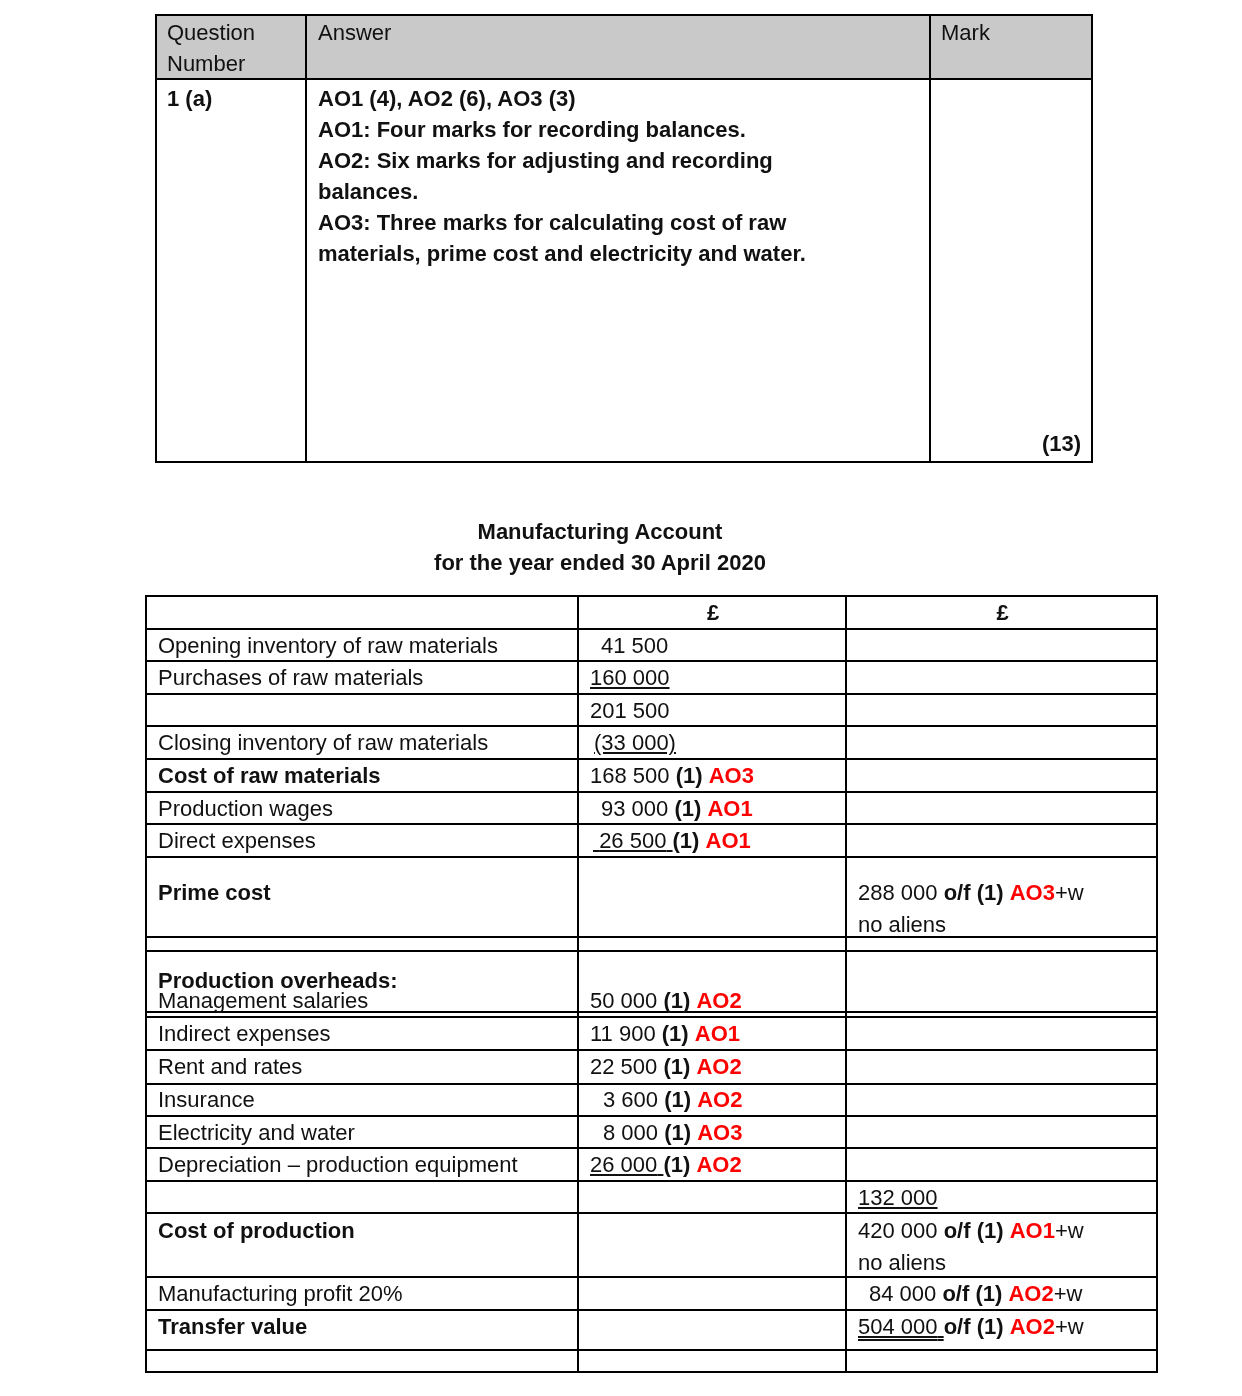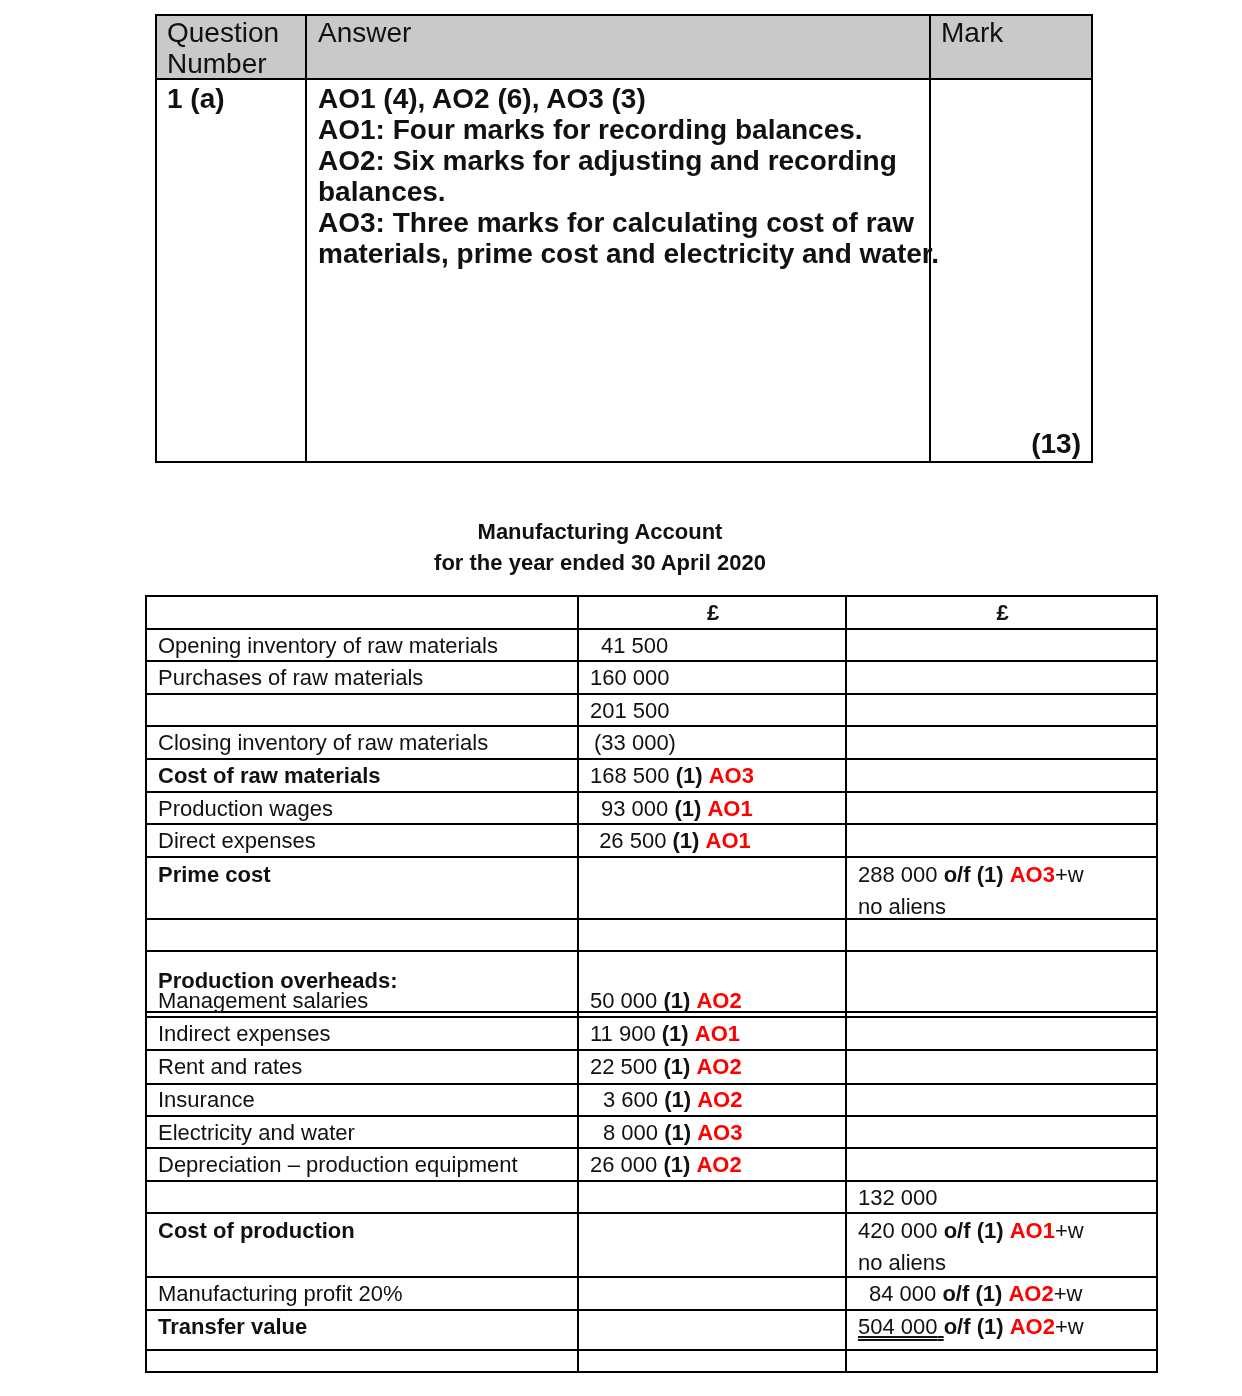--- a/index.html
+++ b/index.html
@@ -5,39 +5,39 @@
   html, body { margin: 0; padding: 0; background: #ffffff; }
   body { width: 1242px; height: 1396px; position: relative; overflow: hidden;
          font-family: "Liberation Sans", "DejaVu Sans", sans-serif; color: #111; }
 
   
   #top-table { position: absolute; left: 155px; top: 14px; width: 938px; height: 449px;
                border: 2px solid #000; box-sizing: border-box; }
   .tt-head { position: absolute; left: 0; top: 0; width: 100%; height: 64px; background: #c9c9c9;
              border-bottom: 2px solid #000; box-sizing: border-box; }
   .tt-vline { position: absolute; top: 0; bottom: 0; width: 2px; background: #000; }
-  .tt-cell { position: absolute; font-size: 28px; line-height: 31px; }
+  .tt-cell { position: absolute; font-size: 22px; line-height: 31px; }
   .bold { font-weight: bold; }
 
   
   .doc-title { position: absolute; left: 300px; width: 600px; text-align: center;
                font-size: 22px; font-weight: bold; line-height: 31px; }
 
   
   #acct { position: absolute; left: 145px; top: 595px; width: 1013px; height: 778px;
           border: 2px solid #000; box-sizing: border-box; }
   .row { position: absolute; left: 0; width: 100%; border-bottom: 2px solid #000; box-sizing: border-box; }
   .row:last-child { border-bottom: none; }
   .vl { position: absolute; top: 0; bottom: 0; width: 2px; background: #000; }
   .c1 { position: absolute; left: 11px; top: 0; font-size: 22px; line-height: 32px; white-space: nowrap; }
   .c2 { position: absolute; left: 443px; top: 0; font-size: 22px; line-height: 32px; white-space: nowrap; }
   .c3 { position: absolute; left: 711px; top: 0; font-size: 22px; line-height: 32px; white-space: nowrap; }
   .center2 { left: 432px; width: 268px; text-align: center; }
   .center3 { left: 700px; width: 311px; text-align: center; }
-  .u { }
+  .u { text-decoration: underline; }
   .uu { text-decoration: underline double; }
   .red { color: #ff0000; font-weight: bold; }
 </style>
 </head>
 <body>
 
 <div id="top-table">
   <div class="tt-head"></div>
   <div class="tt-vline" style="left:148px"></div>
   <div class="tt-vline" style="left:772px"></div>
@@ -102,21 +102,21 @@
   <div class="row" style="top:196px; height:32px;">
     <span class="c1">Production wages</span>
     <span class="c2" style="left:454px"><span>93 000</span> <b>(1)</b> <span class="red">AO1</span></span>
   </div>
 
   <div class="row" style="top:228px; height:33px;">
     <span class="c1">Direct expenses</span>
     <span class="c2" style="left:446px"><span class="u">&nbsp;<span>26 500</span>&nbsp;</span><b>(1)</b> <span class="red">AO1</span></span>
   </div>
 
-  <div class="row" style="top:261px; height:62px;padding-left:20px;">
+  <div class="row" style="top:279px; height:62px;padding-left:20px;">
     <span class="c1 bold" style="top:1px">Prime cost</span>
     <div class="c3" style="top:1px">
       <div><span>288 000</span> <b>o/f (1)</b> <span class="red">AO3</span><span>+w</span></div>
       <div>no aliens</div>
     </div>
   </div>
 
   <div class="row" style="top:323px; height:32px;"></div>
 
   <div class="row" style="top:368px; height:48px;">

